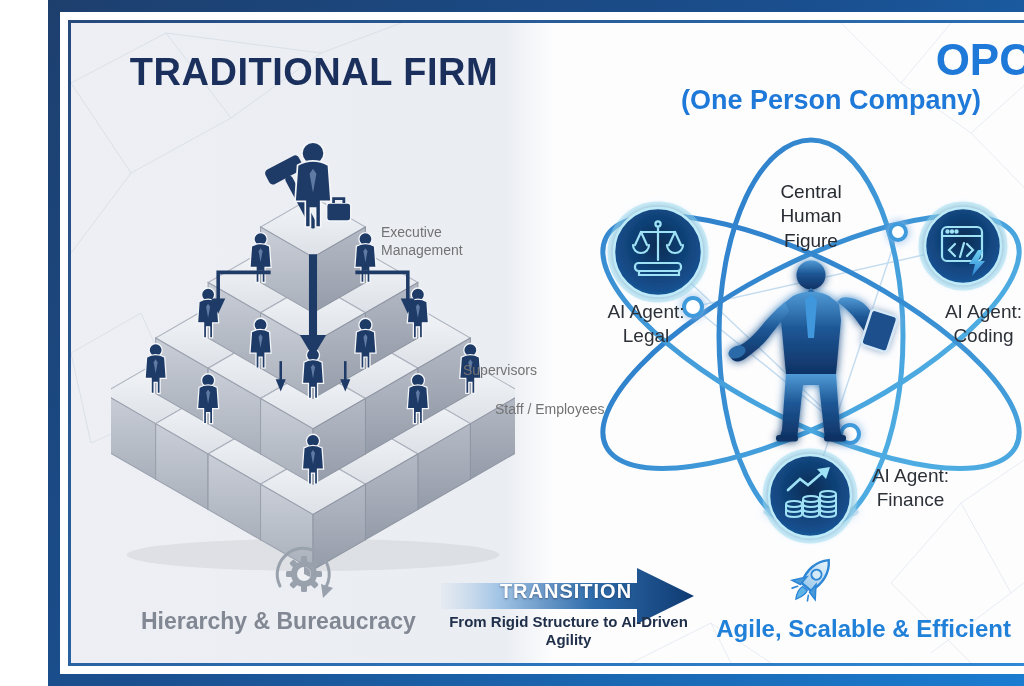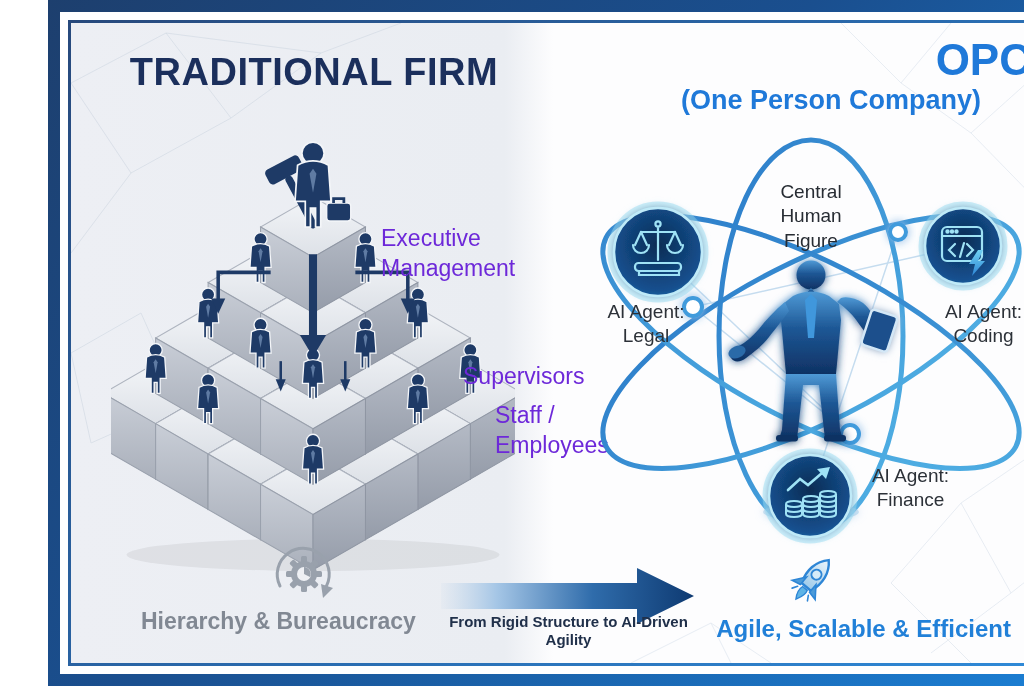--- a/index.html
+++ b/index.html
@@ -15,21 +15,21 @@
   .frame-line{position:absolute;inset:20px;background:linear-gradient(135deg,#27497c 0%,#2a6cb0 55%,#2f8ad8 100%);}
   .content{position:absolute;inset:23px;background:#fdfdfe;overflow:hidden;}
   .left-bg{position:absolute;left:0;top:0;width:482px;height:100%;
     background:linear-gradient(to right,#edeff4 0%,#eaedf2 90%,rgba(234,237,242,0) 100%);}
   .poly-lines{position:absolute;left:0;top:0;width:978px;height:640px;pointer-events:none;}
 
   
   .abs{position:absolute;}
   .left-title{left:38px;top:28px;width:410px;text-align:center;
     font-size:38px;font-weight:800;letter-spacing:.5px;color:#1b2f5c;}
-  .level-label{position:absolute;font-size:23px;line-height:1.32;color:#6d28d9;font-weight:500;}
+  .level-label{position:absolute;font-size:14px;line-height:1.32;color:#737373;font-weight:500;}
   .lbl-exec{left:310px;top:200px;width:125px;}
   .lbl-middle{left:352px;top:263px;width:125px;}
   .lbl-super{left:392px;top:338px;width:150px;}
   .lbl-staff{left:424px;top:377px;width:110px;}
   .hier-label{left:70px;top:585px;width:330px;
     font-size:23px;font-weight:600;color:#818893;}
 
   .transition-wrap{left:370px;top:535px;width:255px;height:120px;}
   .transition-title{position:absolute;left:30px;top:22px;width:190px;text-align:center;
     font-size:20px;font-weight:700;letter-spacing:1px;color:#ffffff;text-shadow:0 1px 2px rgba(6,30,64,.5);}
@@ -196,20 +196,21 @@
         <defs>
           <linearGradient id="arrGrad" x1="0" y1="0" x2="1" y2="0">
             <stop offset="0" stop-color="#bcd3ea" stop-opacity="0.1"></stop>
             <stop offset="0.22" stop-color="#a5c6e6"></stop>
             <stop offset="0.6" stop-color="#2f6cab"></stop>
             <stop offset="1" stop-color="#0e3a72"></stop>
           </linearGradient>
         </defs>
         <path d="M0,17 L196,17 L196,2 L253,30 L196,58 L196,43 L0,43 Z" fill="url(#arrGrad)"></path>
       </svg>
+      <div class="transition-title">TRANSITION</div>
       <div class="transition-sub">From Rigid Structure to AI-Driven Agility</div>
     </div>
 
     <div class="abs opc-title">OPC</div>
     <div class="abs opc-subtitle">(One Person Company)</div>
 
     <svg class="abs" style="left:507px;top:99px;" width="470" height="436" viewBox="0 0 470 436">
       <defs>
         <linearGradient id="orbitGrad" x1="0" y1="0" x2="1" y2="1">
           <stop offset="0" stop-color="#2a7ac8"></stop>

